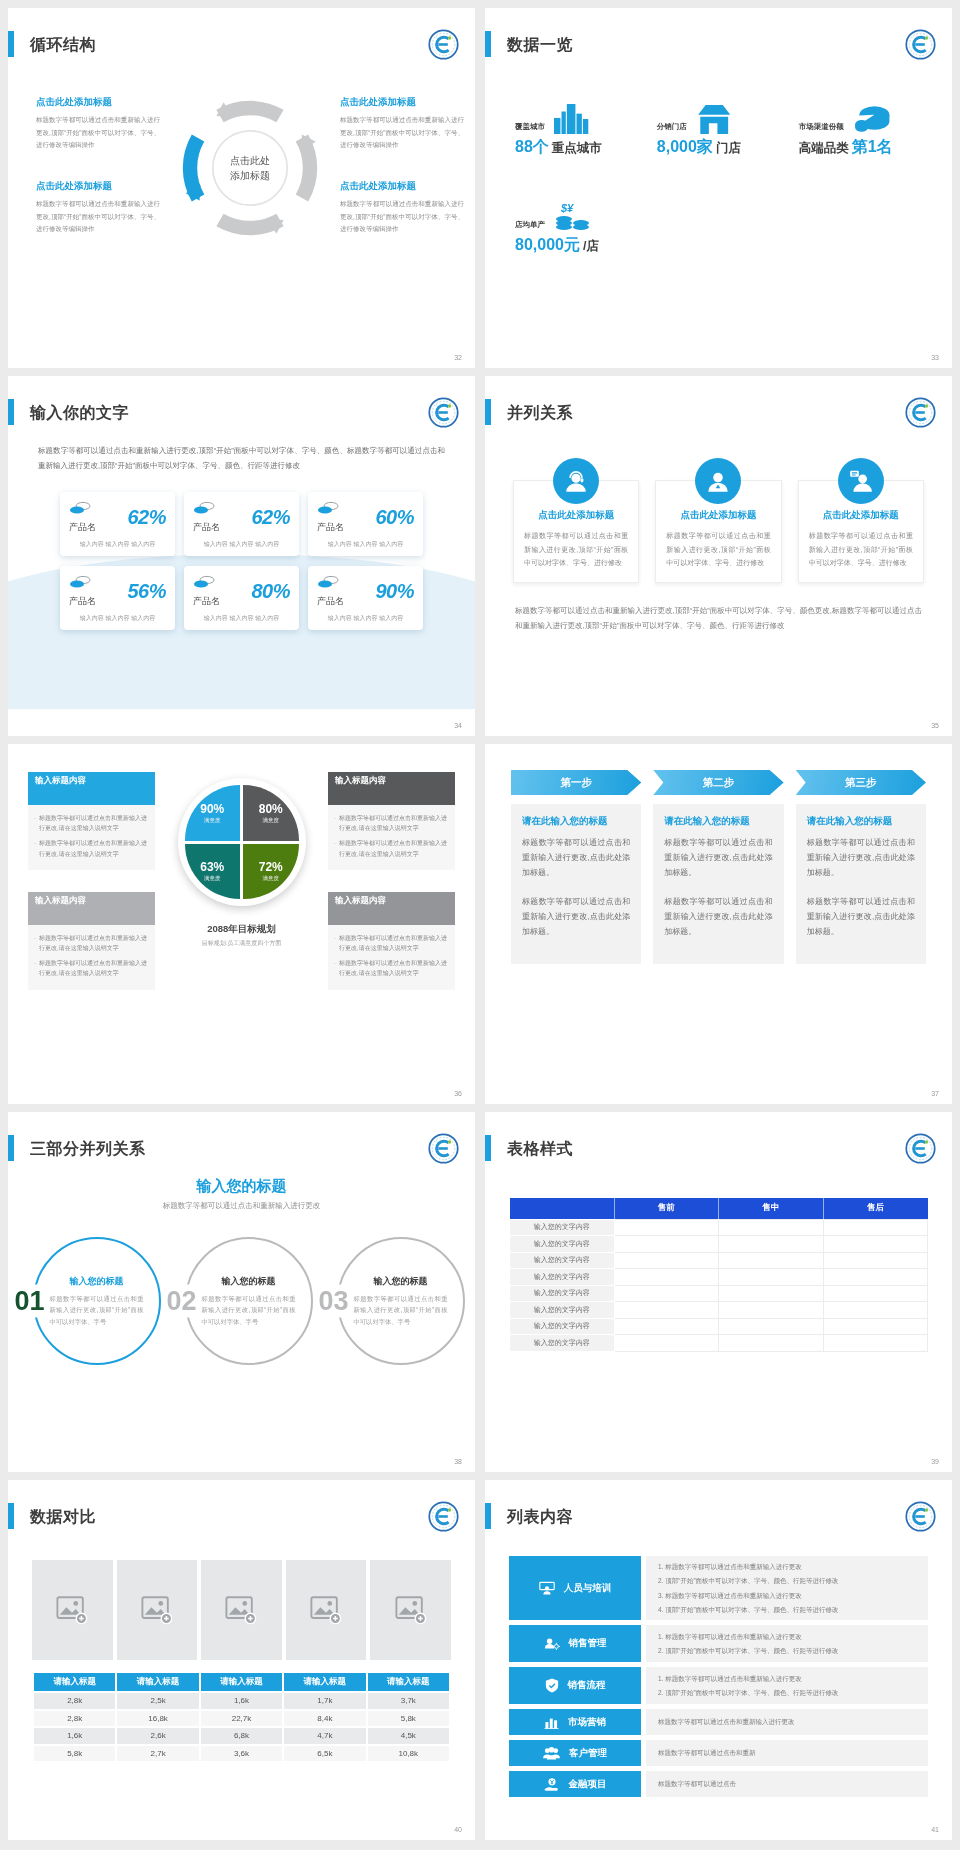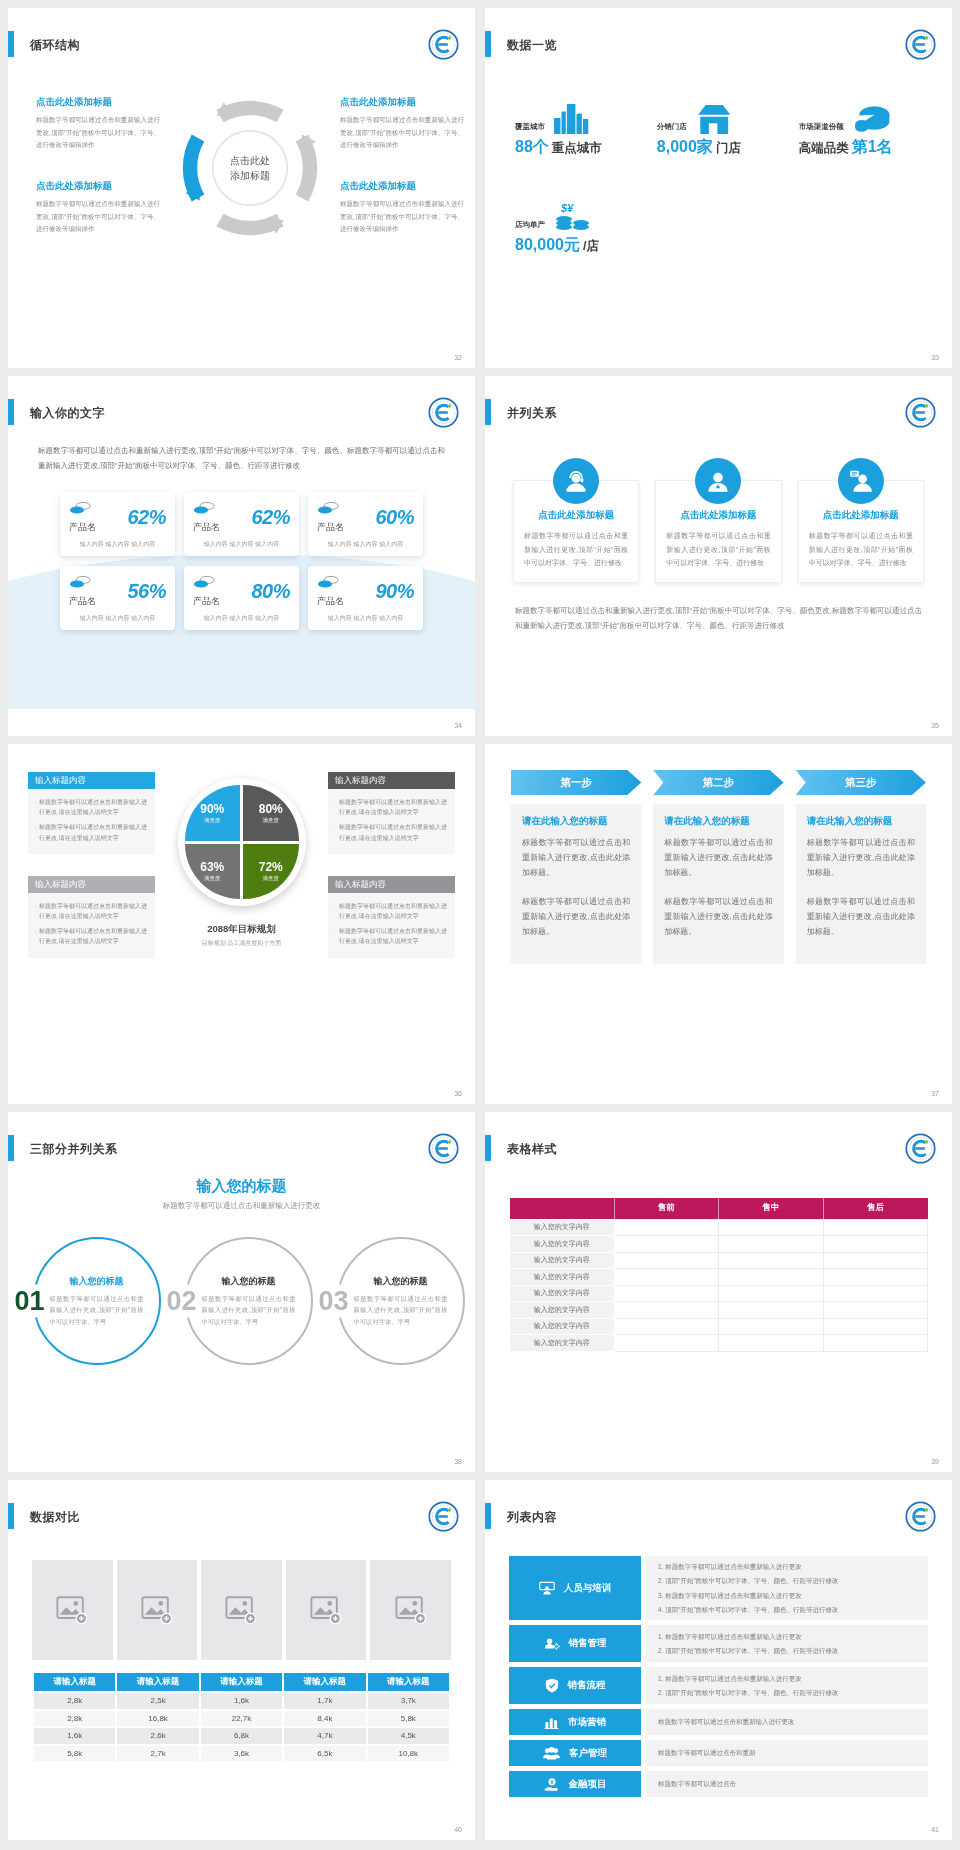--- a/index.html
+++ b/index.html
@@ -4,21 +4,21 @@
 <style>
   html,body{margin:0;padding:0;background:#ebebeb;}
   *{box-sizing:border-box;}
   .board{width:960px;min-height:1850px;padding:8px;display:grid;
     grid-template-columns:1fr 1fr;grid-auto-rows:360px;gap:8px 10px;
     background:#ebebeb;font-family:"Liberation Sans","DejaVu Sans",sans-serif;}
   .slide{position:relative;background:#fff;overflow:hidden;}
   
   .shead{display:flex;align-items:center;margin-top:20px;height:32px;}
   .accent{width:6px;height:26px;background:#1b9fdd;flex-shrink:0;}
-  .shead h2{margin:2px 0 0 16px;font-size:12px;color:#3d3d3d;font-weight:600;letter-spacing:.5px;}
+  .shead h2{margin:2px 0 0 16px;font-size:16px;color:#3d3d3d;font-weight:600;letter-spacing:.5px;}
   .logo{margin-left:auto;margin-right:16px;width:31px;height:31px;flex-shrink:0;}
   .pagenum{position:absolute;right:13px;bottom:7px;font-size:7px;color:#9a9a9a;}
   
   .cyc{display:flex;margin:24px 28px 0;gap:6px;}
   .cyc-col{width:124px;display:flex;flex-direction:column;gap:28px;margin-top:12px;flex-shrink:0;}
   .blk h4{font-size:9.5px;color:#1b9fdd;margin:0 0 5px;font-weight:700;}
   .blk p{font-size:6.5px;color:#8c8c8c;line-height:1.95;margin:0;text-align:justify;}
   .cyc-mid{flex:1;display:flex;align-items:center;justify-content:center;position:relative;}
   .cyc-center{position:absolute;width:48px;text-align:center;font-size:10px;color:#555;line-height:1.5;}
   
@@ -46,34 +46,34 @@
   .tcard{position:relative;border:1px solid #ededed;box-shadow:0 2px 4px rgba(0,0,0,.07);
          padding:28px 10px 12px;text-align:center;background:#fff;}
   .tico{position:absolute;top:-23px;left:50%;transform:translateX(-50%);width:46px;height:46px;
         border-radius:50%;background:#1b9fdd;display:flex;align-items:center;justify-content:center;}
   .tcard h4{font-size:9.5px;color:#1b9fdd;margin:0 0 7px;font-weight:700;}
   .tcard p{font-size:7px;color:#8a8a8a;line-height:1.95;text-align:justify;margin:0;}
   .s35foot{margin:20px 30px 0;font-size:7.5px;color:#7c7c7c;line-height:2.05;text-align:justify;}
   
   .kpi{display:grid;grid-template-columns:127px 1fr 127px;margin:24px 20px 0;gap:8px;}
   .kcol{display:flex;flex-direction:column;gap:22px;margin-top:4px;}
-  .panel-h{height:17px;line-height:17px;color:#fff;font-size:8.5px;font-weight:400;padding-left:7px;}
+  .panel-h{height:33px;line-height:17px;color:#fff;font-size:8.5px;font-weight:700;padding-left:7px;}
   .ph-blue{background:#23a7e0;}.ph-dark{background:#58595b;}
   .ph-lgray{background:#aeb0b3;}.ph-mgray{background:#939598;}
   .panel-b{background:#f6f6f6;padding:8px 6px 6px;}
   .panel-b p{font-size:6px;color:#8a8a8a;line-height:1.7;margin:0 0 5px;display:flex;gap:3px;}
   .dot{color:#8a8a8a;}
   .kmid{display:flex;flex-direction:column;align-items:center;}
   .pie-wrap{width:128px;height:128px;padding:7px;background:#fff;border-radius:50%;
             box-shadow:0 3px 9px rgba(0,0,0,.2);display:grid;grid-template-columns:1fr 1fr;gap:3px;margin-top:10px;}
   .q{display:flex;flex-direction:column;align-items:center;justify-content:center;}
   .q b{font-size:12px;color:#fff;} .q span{font-size:5.5px;color:#f0f0f0;margin-top:1px;}
   .q1{background:#23a7e0;border-top-left-radius:100%;}
   .q2{background:#58595b;border-top-right-radius:100%;}
-  .q3{background:#737373;border-bottom-left-radius:100%;}
+  .q3{background:#0f766e;border-bottom-left-radius:100%;}
   .q4{background:#4d7c0f;border-bottom-right-radius:100%;justify-content:center;}
   .kcap{margin-top:12px;text-align:center;}
   .kcap b{font-size:9.5px;color:#4a4a4a;}
   .kcap p{font-size:6px;color:#9c9c9c;margin:3px 0 0;}
   
   .steps{display:grid;grid-template-columns:repeat(3,1fr);gap:12px;margin:26px 26px 0;}
   .arrow{height:25px;color:#fff;font-size:10.5px;font-weight:700;display:flex;align-items:center;
          justify-content:center;background:linear-gradient(100deg,#63c2ee,#1b9fdd);
          clip-path:polygon(0 0,calc(100% - 14px) 0,100% 50%,calc(100% - 14px) 100%,0 100%,10px 50%);}
   .step:first-child .arrow{clip-path:polygon(0 0,calc(100% - 14px) 0,100% 50%,calc(100% - 14px) 100%,0 100%);}
@@ -89,21 +89,21 @@
         display:flex;flex-direction:column;align-items:center;justify-content:center;padding:0 15px;}
   .ring.blue{border-color:#1b9fdd;}
   .num{position:absolute;left:-21px;top:50%;transform:translateY(-50%);font-size:27px;font-weight:700;
        color:#b9babc;background:#fff;padding:3px 1px;line-height:1;}
   .ring.blue .num{color:#14532d;}
   .ring h4{font-size:9px;margin:0 0 5px;color:#3f3f3f;font-weight:700;}
   .ring.blue h4{color:#1b9fdd;}
   .ring p{font-size:6.3px;color:#9a9a9a;line-height:1.85;text-align:justify;margin:0;}
   
   .t39{width:calc(100% - 48px);margin:34px 24px 0;border-collapse:collapse;}
-  .t39 th{background:#be185d;color:#fff;font-size:8.5px;font-weight:700;height:21px;
+  .t39 th{background:#1d4ed8;color:#fff;font-size:8.5px;font-weight:700;height:21px;
           border-right:1px solid rgba(255,255,255,.55);}
   .t39 th:last-child{border-right:none;}
   .t39 td{height:16.5px;border:1px solid #ececec;background:#fff;}
   .t39 td.lbl{background:#f2f2f2;color:#6d6d6d;font-size:7px;text-align:center;border:1px solid #fff;}
   
   .ph-strip{display:grid;grid-template-columns:repeat(5,1fr);gap:4px;margin:28px 24px 0;}
   .ph{height:100px;background:#e6e7e8;display:flex;align-items:center;justify-content:center;}
   .t40{width:calc(100% - 48px);margin:11px 24px 0;border-collapse:separate;border-spacing:2px;}
   .t40 th{background:#1b9fdd;color:#fff;font-size:8.5px;height:18px;font-weight:700;}
   .t40 td{font-size:8px;color:#555;text-align:center;height:15.5px;}

